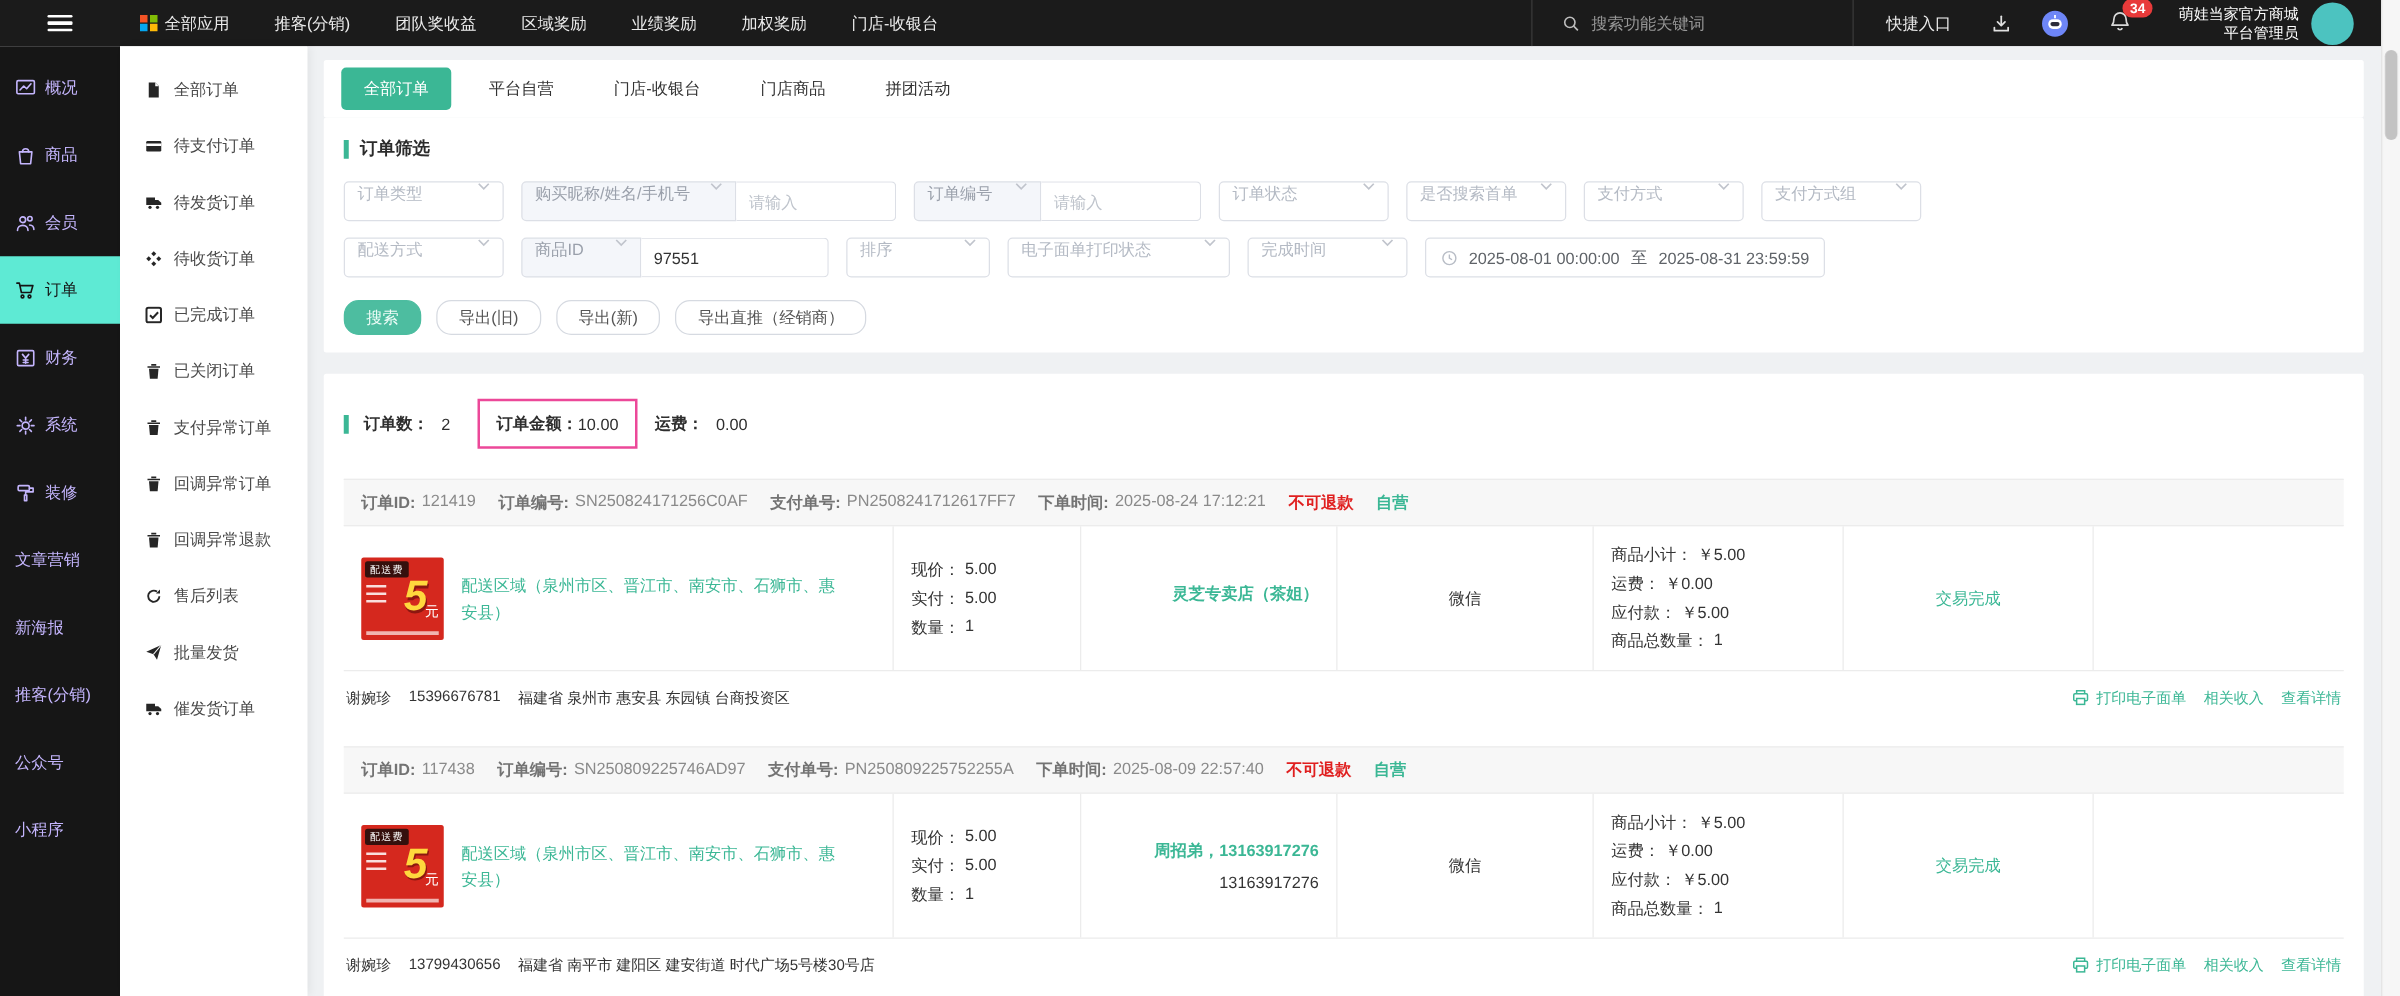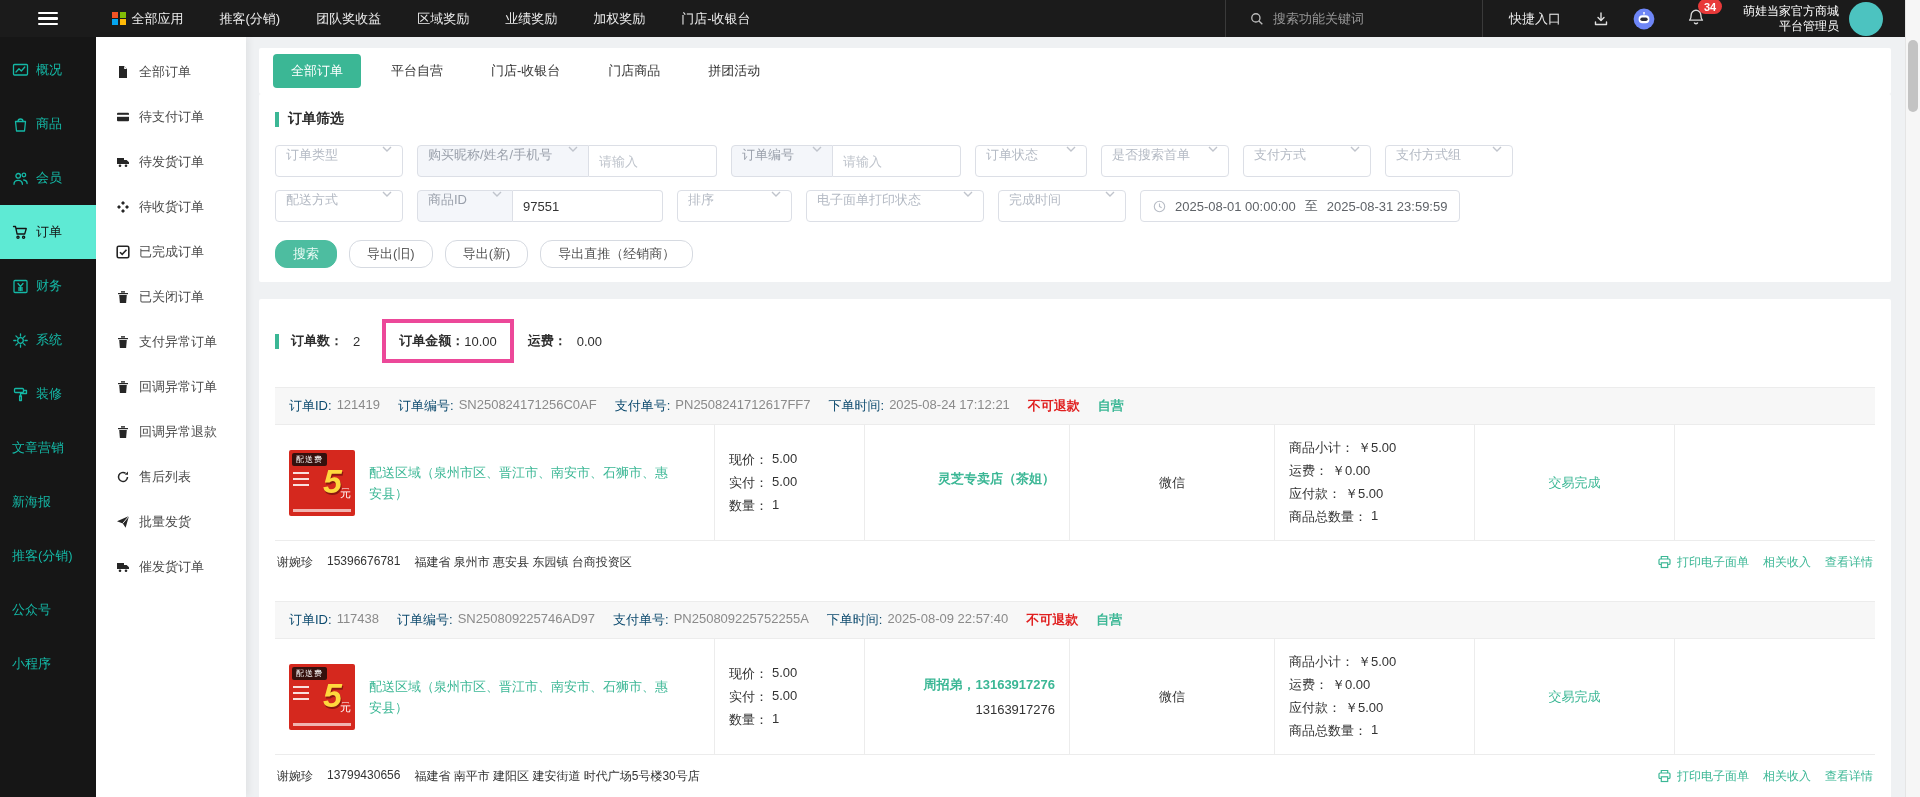--- a/index.html
+++ b/index.html
@@ -20,21 +20,21 @@
   .top-search input::placeholder{color:#989898}
   .quick-entry{margin:0 20px 0 26px;cursor:pointer;white-space:nowrap}
   .tb-icon{display:flex;align-items:center;cursor:pointer;margin:0 12px;flex:none}
   .bell-wrap{position:relative;margin:0 16px 0 20px}
   .badge{position:absolute;top:-9px;left:11px;background:#e83a3a;color:#fff;font-size:11px;font-weight:bold;padding:1.5px 6px;border-radius:9px;line-height:12px}
   .user-block{text-align:right;font-size:12px;line-height:15px;margin:0 10px 0 22px;white-space:nowrap;color:#fff}
   .avatar{width:34px;height:34px;border-radius:50%;background:#4cc3c0;margin-right:22px;flex:none;cursor:pointer}
   
   .layout{display:flex;flex:1;min-height:0}
   .main-sidebar{width:96px;background:#161616;flex:none;padding-top:6px}
-  .ms-item{height:54px;display:flex;align-items:center;gap:7px;padding-left:12px;color:#14b8a6;font-size:13px;cursor:pointer;white-space:nowrap}
+  .ms-item{height:54px;display:flex;align-items:center;gap:7px;padding-left:12px;color:#c4b5fd;font-size:13px;cursor:pointer;white-space:nowrap}
   .ms-item svg{width:17px;height:17px;flex:none;stroke:currentColor;fill:none;stroke-width:1.3;stroke-linecap:round;stroke-linejoin:round}
   .ms-item.active{background:#5eead4;color:#141414}
   .sub-sidebar{width:150px;background:#fff;flex:none;box-shadow:3px 0 7px rgba(0,0,0,.06);padding-top:12px;position:relative;z-index:2}
   .ss-item{height:45px;display:flex;align-items:center;gap:9px;padding-left:20px;font-size:13px;color:#4a4a4a;cursor:pointer;white-space:nowrap}
   .ss-item svg{width:14px;height:14px;flex:none;color:#262626}
   .content{flex:1;padding:11px 14px 0 13px;overflow:hidden;background:#eff1f3;min-width:0}
   .card{background:#fff;border-radius:2px}
   
   .tabs-card{padding:6px 14px;display:flex;gap:12px;align-items:center}
   .tab{padding:8px 18px;font-size:13px;color:#333;border-radius:4px;cursor:pointer;white-space:nowrap}
@@ -56,25 +56,25 @@
   .btn-row{display:flex;gap:12px;margin-top:18px}
   .btn{height:28px;padding:0 17px;border-radius:12px;font-size:13px;display:flex;align-items:center;cursor:pointer;white-space:nowrap}
   .btn.primary{background:#4dbda0;border:1px solid #4dbda0;color:#eefcf7}
   .btn.plain{background:#fff;border:1px solid #d6dae1;color:#555}
   
   .orders-card{margin-top:17px;padding:20px 16px 0;height:600px}
   .summary-row{display:flex;align-items:center;font-size:13px;color:#2e2e2e;margin-bottom:24px;gap:6px}
   .summary-row .sec-bar{margin-right:6px}
   .sum-label{font-weight:bold}
   .sum-val{margin-left:4px;margin-right:14px}
-  .red-box{border:4px solid #ec4899;padding:9px 13px;display:flex;align-items:center;margin:0 8px 0 2px}
+  .red-box{border:2px solid #ec4899;padding:9px 13px;display:flex;align-items:center;margin:0 8px 0 2px}
   .order-block{margin-bottom:18px}
   .order-header{background:#f7f7f7;border-top:1px solid #ececec;border-bottom:1px solid #ececec;height:38px;display:flex;align-items:center;gap:18px;padding:0 14px;font-size:13px}
   .oh-pair{display:flex;gap:5px;white-space:nowrap}
-  .oh-label{color:#0c4a6e;font-weight:normal}
+  .oh-label{color:#737373;font-weight:bold}
   .oh-val{color:#8a8a8a}
   .tag-red{color:#e01f1f;font-weight:bold;white-space:nowrap;cursor:pointer}
   .tag-green{color:var(--accent);font-weight:bold;white-space:nowrap;cursor:pointer}
   .order-body{display:flex;border-bottom:1px solid #ececec;min-height:116px}
   .ob-cell{padding:12px 14px;border-right:1px solid #ececec;display:flex;flex-direction:column;justify-content:center;font-size:13px;color:#333}
   .cell-product{flex:1;flex-direction:row;align-items:center;gap:14px;justify-content:flex-start;min-width:0}
   .cell-price{width:150px;gap:5px}
   .cell-store{width:205px;align-items:flex-end;text-align:center;gap:8px}
   .cell-pay{width:205px;align-items:center}
   .cell-totals{width:200px;gap:5px}
@@ -387,21 +387,21 @@
             <div class="sel" style="width:102px">
               <span>订单编号</span>
               <span class="chev">
                   <svg viewBox="0 0 10 7">
                     <path d="M1 1l4 4 4-4"></path>
                   </svg>
                 </span>
             </div>
             <input style="width: 128px;" placeholder="请输入">
           </div>
-          <div class="sel" style="width:112px">
+          <div class="sel" style="width:136px">
             <span>订单状态</span>
             <span class="chev">
                 <svg viewBox="0 0 10 7">
                   <path d="M1 1l4 4 4-4"></path>
                 </svg>
               </span>
           </div>
           <div class="sel" style="width:128px">
             <span>是否搜索首单</span>
             <span class="chev">

